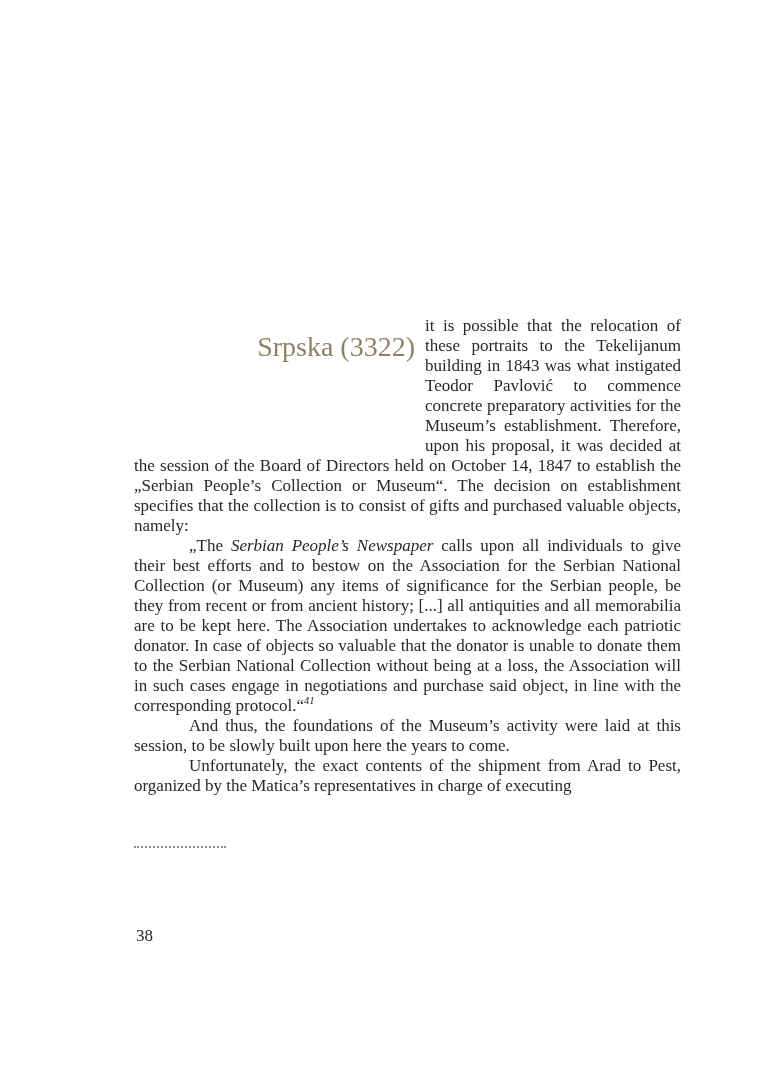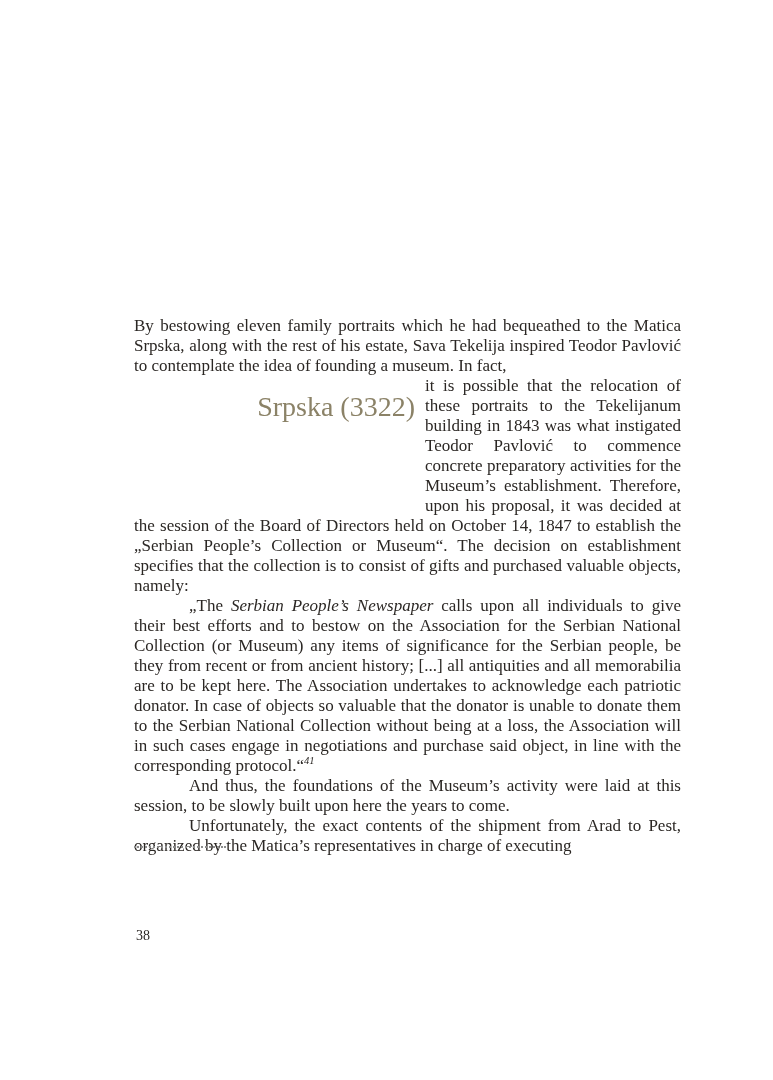--- a/index.html
+++ b/index.html
@@ -62,32 +62,31 @@
   .footnote {
     font-size: 14.5px;
     line-height: 20px;
     text-align: justify;
     text-indent: 55px;
   }
   .page-number {
     position: absolute;
     left: 136px;
     top: 926px;
-    font-size: 14px;
+    font-size: 17px;
     line-height: 20px;
   }
 </style>
 </head>
 <body>
 
 <div class="page">
 
   <div class="content">
 
-    <p class="para">By bestowing eleven family portraits which he had bequeathed to the Matica Srpska, along with the rest of his estate, Sava Tekelija inspired Teodor Pavlović to contemplate the idea of founding a museum. In fact,</p>
 
     <div class="heading-float" style="color: rgb(139, 130, 103);">
       <div class="h-line">Srpska (3322)</div>
     </div>
 
     <p class="para">it is possible that the relocation of these portraits to the Tekelijanum building in 1843 was what instigated Teodor Pavlović to commence concrete preparatory activities for the Museum’s establishment. Therefore, upon his proposal, it was decided at the session of the Board of Directors held on October 14, 1847 to establish the „Serbian People’s Collection or Museum“. The decision on establishment specifies that the collection is to consist of gifts and purchased valuable objects, namely:</p>
 
     <p class="para indent"><span>„The </span><i>Serbian People’s Newspaper</i><span> calls upon all individuals to give their best efforts and to bestow on the Association for the Serbian National Collection (or Museum) any items of significance for the Serbian people, be they from recent or from ancient history; [...] all antiquities and all memorabilia are to be kept here. The Association undertakes to acknowledge each patriotic donator. In case of objects so valuable that the donator is unable to donate them to the Serbian National Collection without being at a loss, the Association will in such cases engage in negotiations and purchase said object, in line with the corresponding protocol.“</span><sup class="fn-ref">41</sup></p>
 
     <p class="para indent">And thus, the foundations of the Museum’s activity were laid at this session, to be slowly built upon here the years to come.</p>

